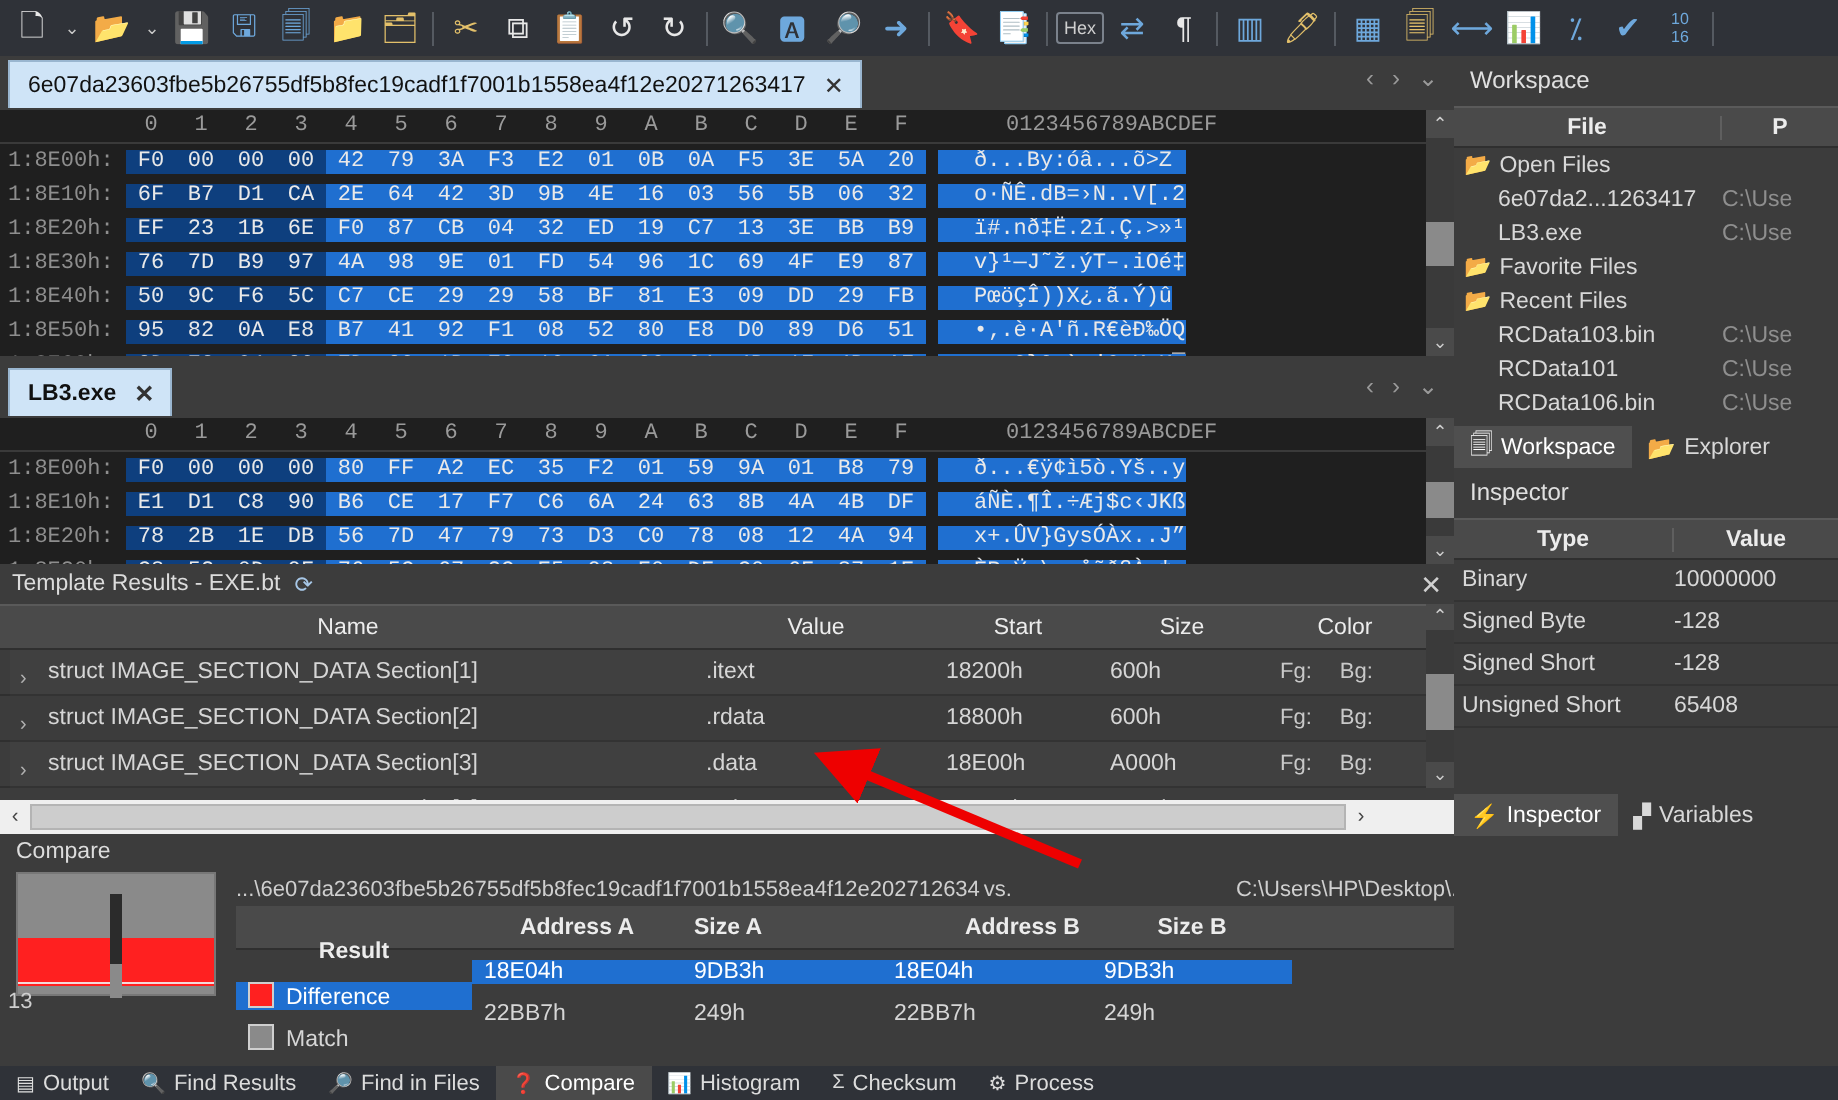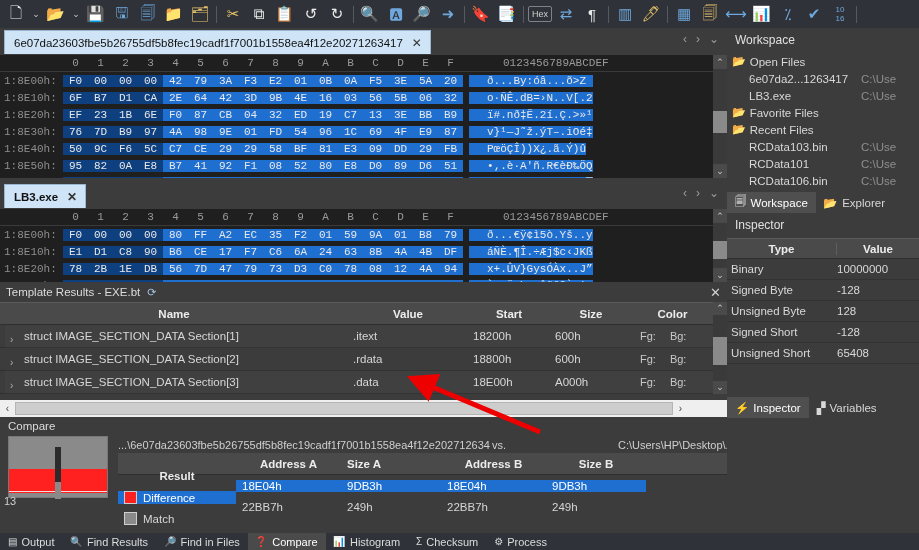--- a/index.html
+++ b/index.html
@@ -59,21 +59,21 @@
   
   .tmpl{ position:absolute; left:0; top:282px; width:727px; height:135px;
     background:#3c3c3c; }
   .tmplhdr{ height:20px; display:flex; align-items:center; padding:0 6px;
     font-size:11.5px; color:#dcdcdc; }
   .tmplhdr .rf{ margin-left:7px; color:#a7c7e7; font-size:11px; }
   .tmplhdr .cx{ margin-left:auto; color:#d0d0d0; font-size:13px; }
   .tbl{ font-size:11.5px; }
   .thead{ display:flex; height:23px; background:#4a4a4a; align-items:center;
     border-top:1px solid #5a5a5a; border-bottom:1px solid #2f2f2f;
-    font-weight:bold; color:#ececec; }
+    font-weight:normal; color:#ececec; }
   .thead .c, .trow .c{ padding:0 5px; overflow:hidden; white-space:nowrap; }
   .c.name{ width:348px; text-align:center; }
   .c.value{ width:120px; text-align:center; }
   .c.start{ width:82px; text-align:center; }
   .c.size{ width:82px; text-align:center; }
   .c.color{ width:81px; text-align:center; }
   .trow{ display:flex; height:23px; align-items:center; color:#d6d6d6;
     border-bottom:1px solid #333; background:#3c3c3c; }
   .trow:nth-child(odd){ background:#404040; }
   .trow .c.name{ text-align:left; padding-left:24px; position:relative; }
@@ -107,21 +107,21 @@
     align-items:center; white-space:nowrap; overflow:hidden; }
   .cmppaths .pa{ }
   .cmppaths .vs{ margin:0 2px; }
   .ctbl{ font-size:11.5px; }
   .cthead{ display:flex; height:22px; background:#4a4a4a; align-items:center;
     font-weight:bold; color:#ececec; border-bottom:1px solid #2f2f2f; }
   .cc{ padding:0 6px; white-space:nowrap; overflow:hidden; }
   .cc.res{ width:118px; text-align:center;margin-top:24px; }
   .cc.aa{ width:105px; text-align:center; }
   .cc.sa{ width:100px; text-align:left; }
-  .cc.ab{ width:105px; text-align:center; }
+  .cc.ab{ width:105px; text-align:right; }
   .cc.sb{ width:100px; text-align:center; }
   .ctrow{ display:flex; height:21px; align-items:center; color:#d6d6d6; }
   .ctrow .cc{ text-align:left; }
   .ctrow.sel .cc.aa,.ctrow.sel .cc.sa,.ctrow.sel .cc.ab,.ctrow.sel .cc.sb{
     background:#1f6fd0; color:#fff; }
   .ctrow.sel .cc.res{ background:#1f6fd0; color:#fff; }
   .swatch{ display:inline-block; width:13px; height:13px; vertical-align:-2px;
     margin-right:6px; border:1px solid #cfcfcf; }
 
   
@@ -708,20 +708,24 @@
         <span>Checksum</span>
       </div>
       <div class="btab">
         <span class="gi">⚙</span>
         <span>Process</span>
       </div>
     </div>
 
   <div class="side">
     <div class="sidetitle">Workspace</div>
+    <div class="sthead">
+      <span class="f">File</span>
+      <span class="p">P</span>
+    </div>
     <div id="wsRows">
         <div class="srow">
           <span class="lbl">
             <span class="fi yel">📂</span>
             <span>Open Files</span>
           </span>
           <span class="pth"></span>
         </div>
         <div class="srow ind">
           <span class="lbl">
@@ -784,24 +788,20 @@
       <span class="v">Value</span>
     </div>
     <div id="inspRows">
         <div class="insprow">
           <span class="t">Binary</span>
           <span class="v">10000000</span>
         </div>
         <div class="insprow">
           <span class="t">Signed Byte</span>
           <span class="v">-128</span>
-        </div>
-        <div class="insprow">
-          <span class="t">Unsigned Byte</span>
-          <span class="v">128</span>
         </div>
         <div class="insprow">
           <span class="t">Signed Short</span>
           <span class="v">-128</span>
         </div>
         <div class="insprow">
           <span class="t">Unsigned Short</span>
           <span class="v">65408</span>
         </div>
       </div>

